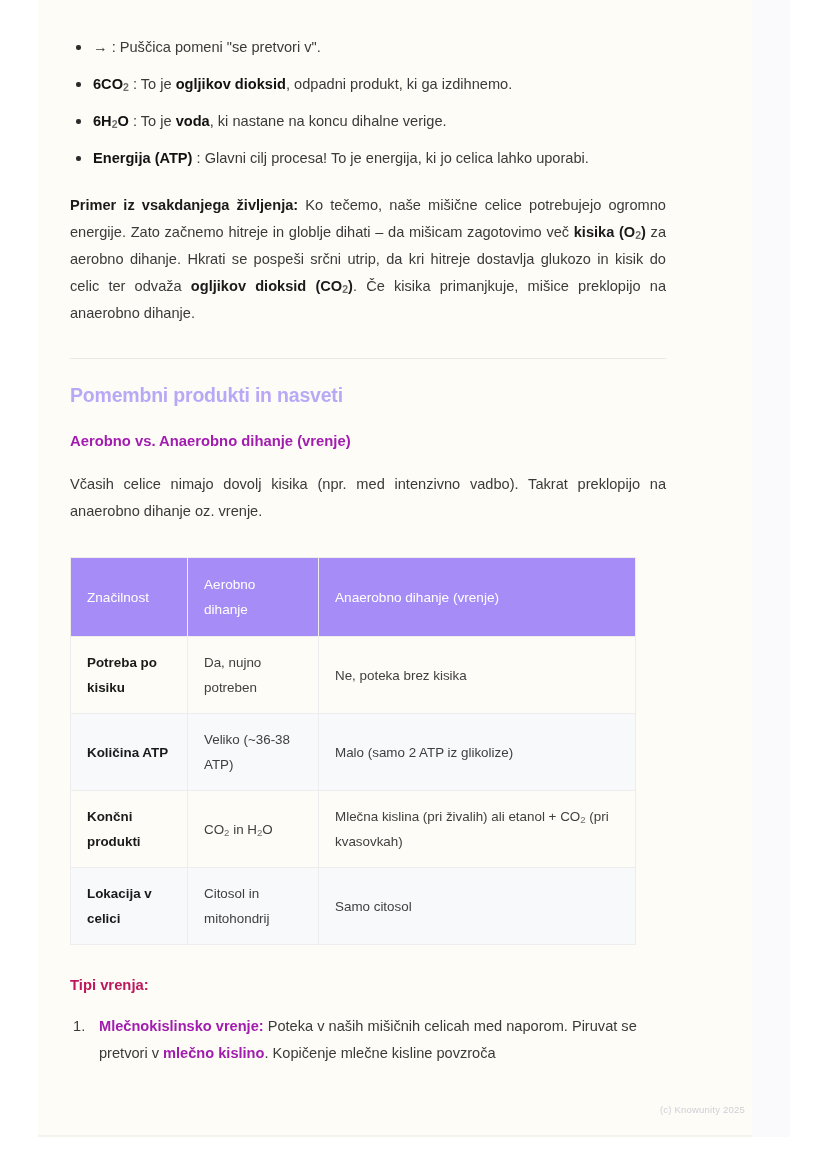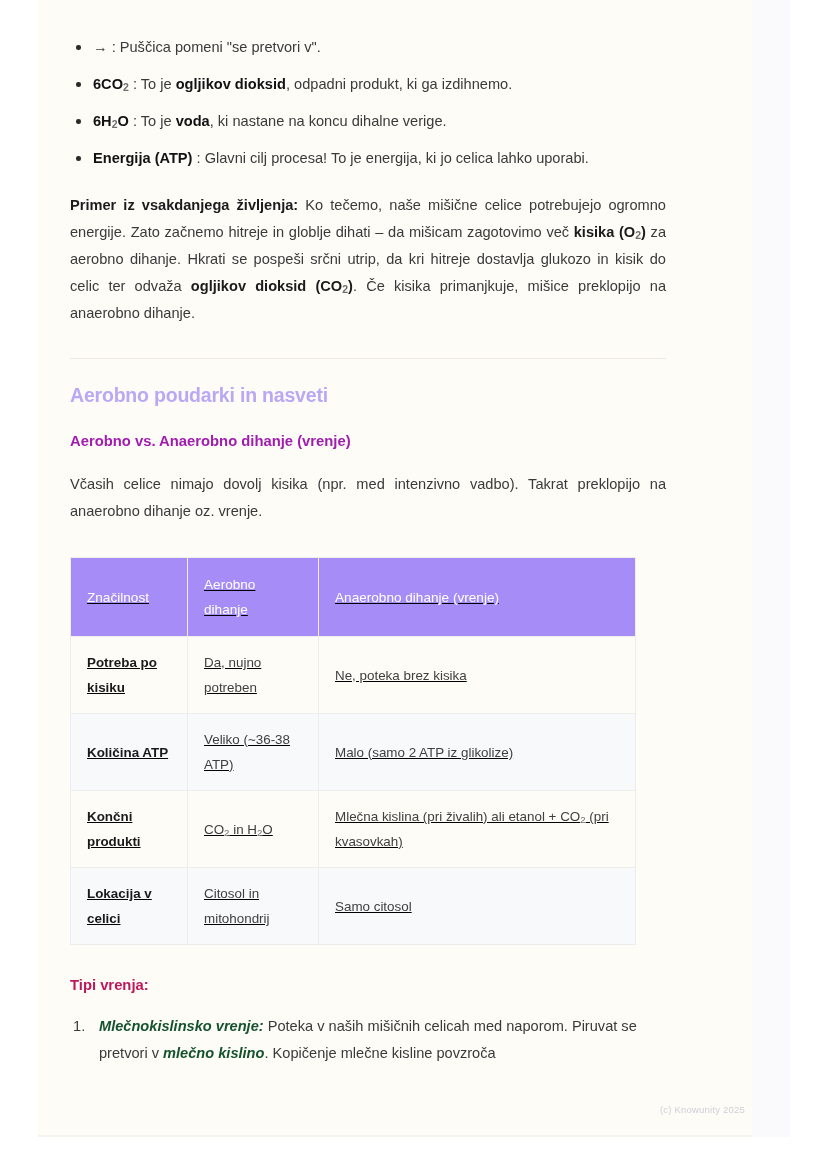--- a/index.html
+++ b/index.html
@@ -112,21 +112,21 @@
     counter-increment: ni;
   }
   ol.nlist > li::before {
     content: counter(ni) ".";
     position: absolute;
     left: 3px;
     top: 0;
     color: #3a3a3a;
     font-size: 14.6px;
   }
-  ol.nlist > li b { color: #14532d; font-weight: 700; font-style: italic; }
+  ol.nlist > li b { color: #a21caf; font-weight: 700; }
 
   sub {
     font-size: 0.72em;
     vertical-align: -0.22em;
     line-height: 0;
     color: #6e6e6e;
   }
 
   
   .rule {
@@ -158,21 +158,20 @@
     color: #be185d;
     margin: 0;
   }
 
   
   table.cmp {
     border-collapse: collapse;
     width: 565px;
     table-layout: fixed;
     background: #c2410c;
-    text-decoration: underline;
   }
   table.cmp th {
     background: #a68cf7;
     color: #ffffff;
     font-size: 13.6px;
     font-weight: 400;
     line-height: 25px;
     text-align: left;
     padding: 14px 16px;
     border: 1px solid #efeee9;
@@ -233,21 +232,21 @@
       <li style="padding-right:36px;">
         <b>Energija (ATP)</b><span> : </span><span>Glavni cilj procesa! To je energija, ki jo celica lahko uporabi.</span>
       </li>
 
     </ul>
 
     <p class="para" style="margin-top:20px;"><b>Primer iz vsakdanjega življenja:</b><span> Ko tečemo, naše mišične celice potrebujejo ogromno energije. Zato začnemo hitreje in globlje dihati – da mišicam zagotovimo več </span><b><span>kisika (O</span><sub>2</sub><span>)</span></b><span> za aerobno dihanje. Hkrati se pospeši srčni utrip, da kri hitreje dostavlja glukozo in kisik do celic ter odvaža </span><b><span>ogljikov dioksid (CO</span><sub>2</sub><span>)</span></b><span>. Če kisika primanjkuje, mišice preklopijo na anaerobno dihanje.</span></p>
 
     <hr class="rule" style="margin-top:31px;">
 
-    <h2 class="sec-head" style="margin-top:25px;">Aerobno poudarki in nasveti</h2>
+    <h2 class="sec-head" style="margin-top:25px;">Pomembni produkti in nasveti</h2>
 
     <h3 class="sub-head" style="margin-top:26px;">Aerobno vs. Anaerobno dihanje (vrenje)</h3>
 
     <p class="para" style="margin-top:22px;">Včasih celice nimajo dovolj kisika (npr. med intenzivno vadbo). Takrat preklopijo na anaerobno dihanje oz. vrenje.</p>
 
     <table class="cmp" style="margin-top:32px;">
       <colgroup>
         <col class="c1">
           <col class="c2">
           <col class="c3">

